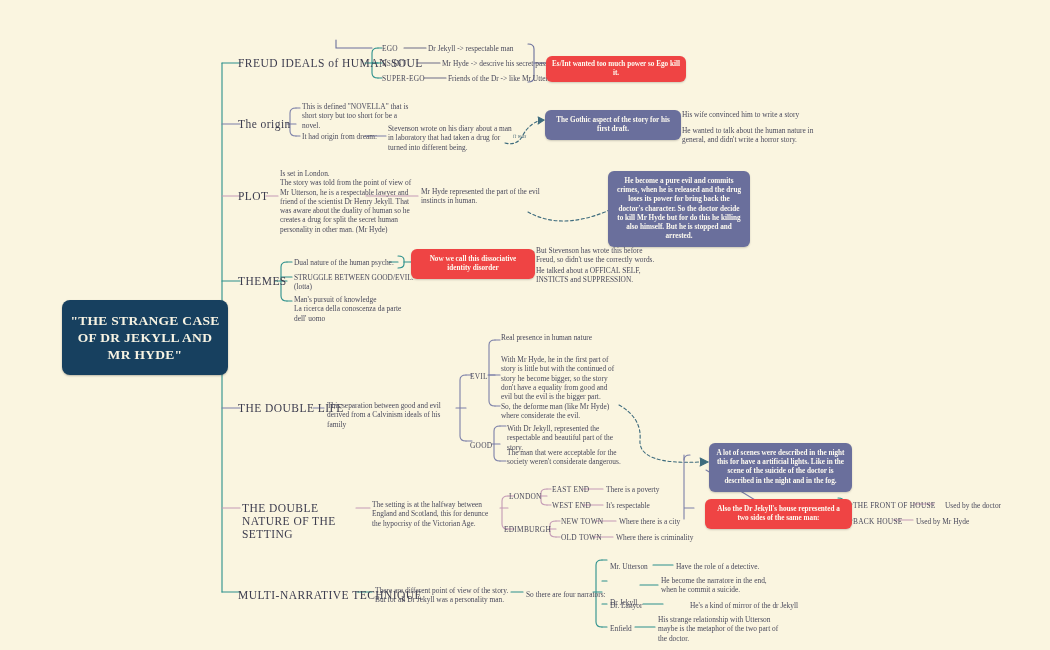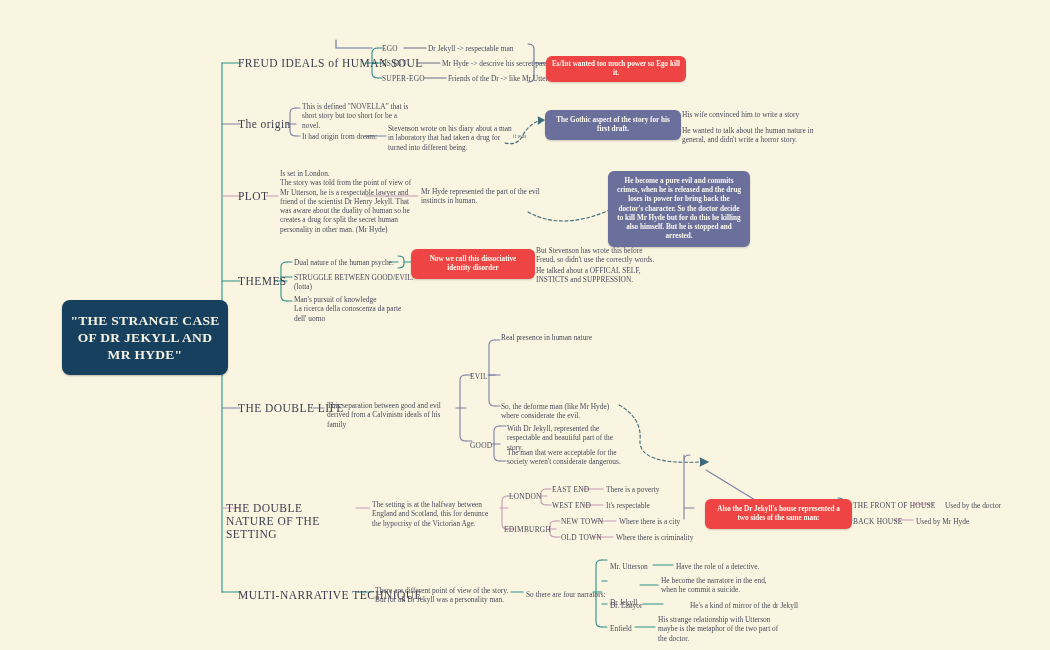--- a/index.html
+++ b/index.html
@@ -256,28 +256,30 @@
   <div class="txt" style="left:536px;top:246px;width:122px;">But Stevenson has wrote this before Freud, so didn't use the correctly words.</div>
   <div class="txt" style="left:536px;top:266px;width:122px;">He talked about a OFFICAL SELF, INSTICTS and SUPPRESSION.</div>
 
   <div class="main-label" style="left:238px;top:402px;">THE DOUBLE LIFE</div>
 
   <div class="txt" style="left:327px;top:401px;width:128px;">This separation between good and evil derived from a Calvinism ideals of his family</div>
 
 
   <div class="txt cap" style="left:470px;top:372px;">EVIL</div>
   <div class="txt" style="left:501px;top:333px;width:120px;">Real presence in human nature</div>
+  <div class="txt" style="left:501px;top:355px;width:118px;">With Mr Hyde, he in the first part of story is little but with the continued of story he become bigger, so the story don't have a equality from good and evil but the evil is the bigger part.</div>
   <div class="txt" style="left:501px;top:402px;width:122px;">So, the deforme man (like Mr Hyde) where considerate the evil.</div>
 
   <div class="txt cap" style="left:470px;top:441px;">GOOD</div>
   <div class="txt" style="left:507px;top:424px;width:122px;">With Dr Jekyll, represented the respectable and beautiful part of the story.</div>
   <div class="txt" style="left:507px;top:448px;width:122px;">The man that were acceptable for the society weren't considerate dangerous.</div>
 
-
-  <div class="main-label" style="left:226px;top:502px;width:115px;">THE DOUBLE NATURE OF THE SETTING</div>
+  <div class="box purple" style="left:709px;top:443px;width:129px;">A lot of scenes were described in the night this for have a artificial lights. Like in the scene of the suicide of the doctor  is described in the night and in the fog.</div>
+
+  <div class="main-label" style="left:242px;top:502px;width:115px;">THE DOUBLE NATURE OF THE SETTING</div>
 
   <div class="txt" style="left:372px;top:500px;width:124px;">The setting is at the halfway between England and Scotland, this for denunce the hypocrisy of the Victorian Age.</div>
 
   <div class="txt cap" style="left:509px;top:492px;">LONDON</div>
   <div class="txt cap" style="left:552px;top:485px;">EAST END</div>
   <div class="txt" style="left:606px;top:485px;">There is a poverty</div>
   <div class="txt cap" style="left:552px;top:501px;">WEST END</div>
   <div class="txt" style="left:606px;top:501px;">It's respectable</div>
 
   <div class="txt cap" style="left:504px;top:525px;">EDIMBURGH</div>

